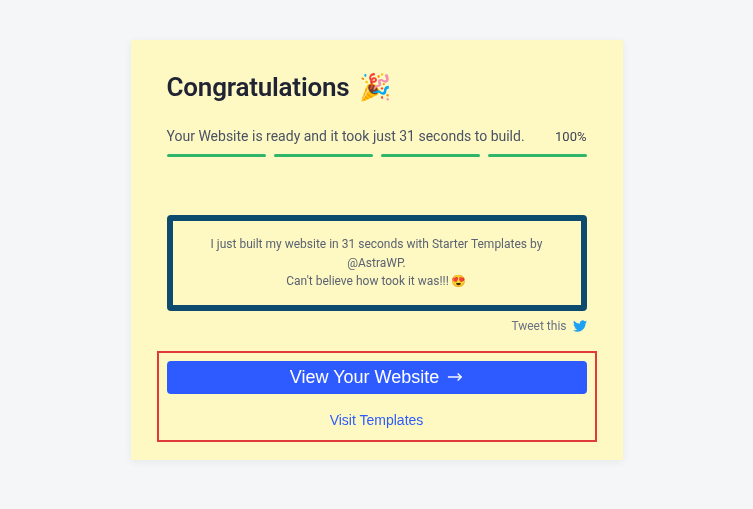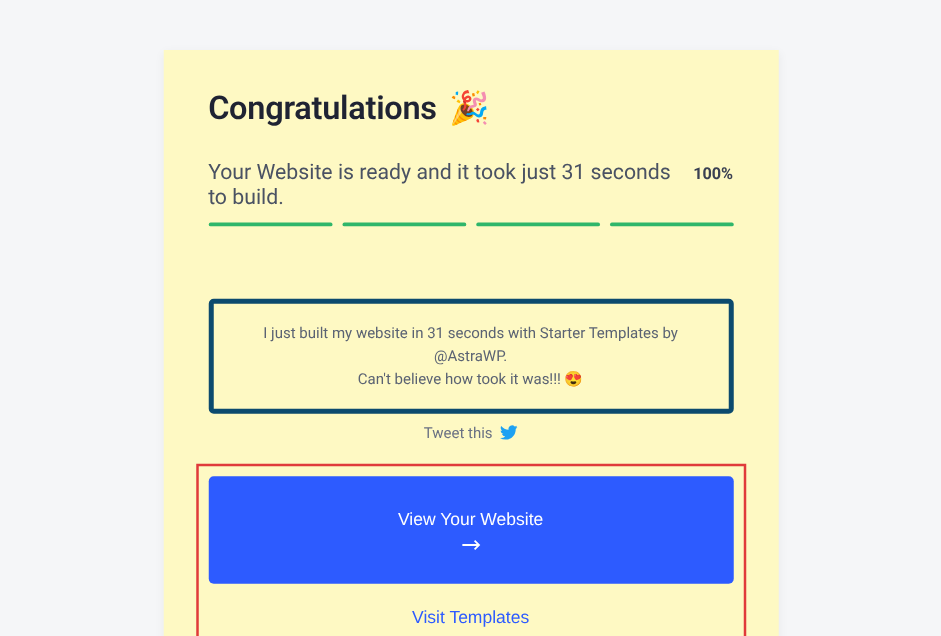--- a/index.html
+++ b/index.html
@@ -40,85 +40,85 @@
       font-size: 26px;
       line-height: 1;
     }
     .status-row {
       display: flex;
       justify-content: space-between;
       align-items: baseline;
       margin-bottom: 10px;
     }
     .status-text {
-      font-size: 17px;
+      font-size: 14px;
       color: #4a5263;
+      text-align: right;
     }
     .percent {
       font-size: 13px;
       color: #3a4052;
-      font-weight: 700;
+      font-weight: 400;
     }
     .progress {
       display: flex;
       gap: 8px;
       margin-bottom: 58px;
     }
     .progress-seg {
       flex: 1;
       height: 3px;
       background: #2fb66a;
       border-radius: 2px;
     }
     .tweet-box {
-      border: 4px solid #0c4a6e;
+      border: 6px solid #0c4a6e;
       border-radius: 4px;
       padding: 14px 20px;
       text-align: center;
       font-size: 12px;
       line-height: 1.55;
       color: #5b6373;
       margin-bottom: 8px;
     }
     .tweet-this-row {
       text-align: right;
       font-size: 12px;
       color: #6a7183;
       margin-bottom: 18px;
       display: flex;
-      justify-content: center;
+      justify-content: flex-end;
       align-items: center;
       gap: 6px;
     }
     .twitter-icon {
       width: 14px;
       height: 14px;
       fill: #1DA1F2;
     }
     .highlight-box {
       border: 2px solid #e03a3a;
       padding: 8px;
       margin: 0 -10px -10px -10px;
     }
     .btn-primary {
       width: 100%;
       background: #2d5bff;
       color: #ffffff;
       border: none;
       border-radius: 4px;
-      padding: 26px 0;
-      font-size: 14px;
+      padding: 6px 0;
+      font-size: 18px;
       font-weight: 500;
       cursor: pointer;
       display: flex;
       align-items: center;
       justify-content: center;
       gap: 8px;
       margin-bottom: 12px;
-      flex-direction: column;
     }
     .arrow-icon {
       width: 16px;
       height: 10px;
       stroke: #ffffff;
       stroke-width: 1.6;
       fill: none;
     }
     .btn-link {
       display: block;

